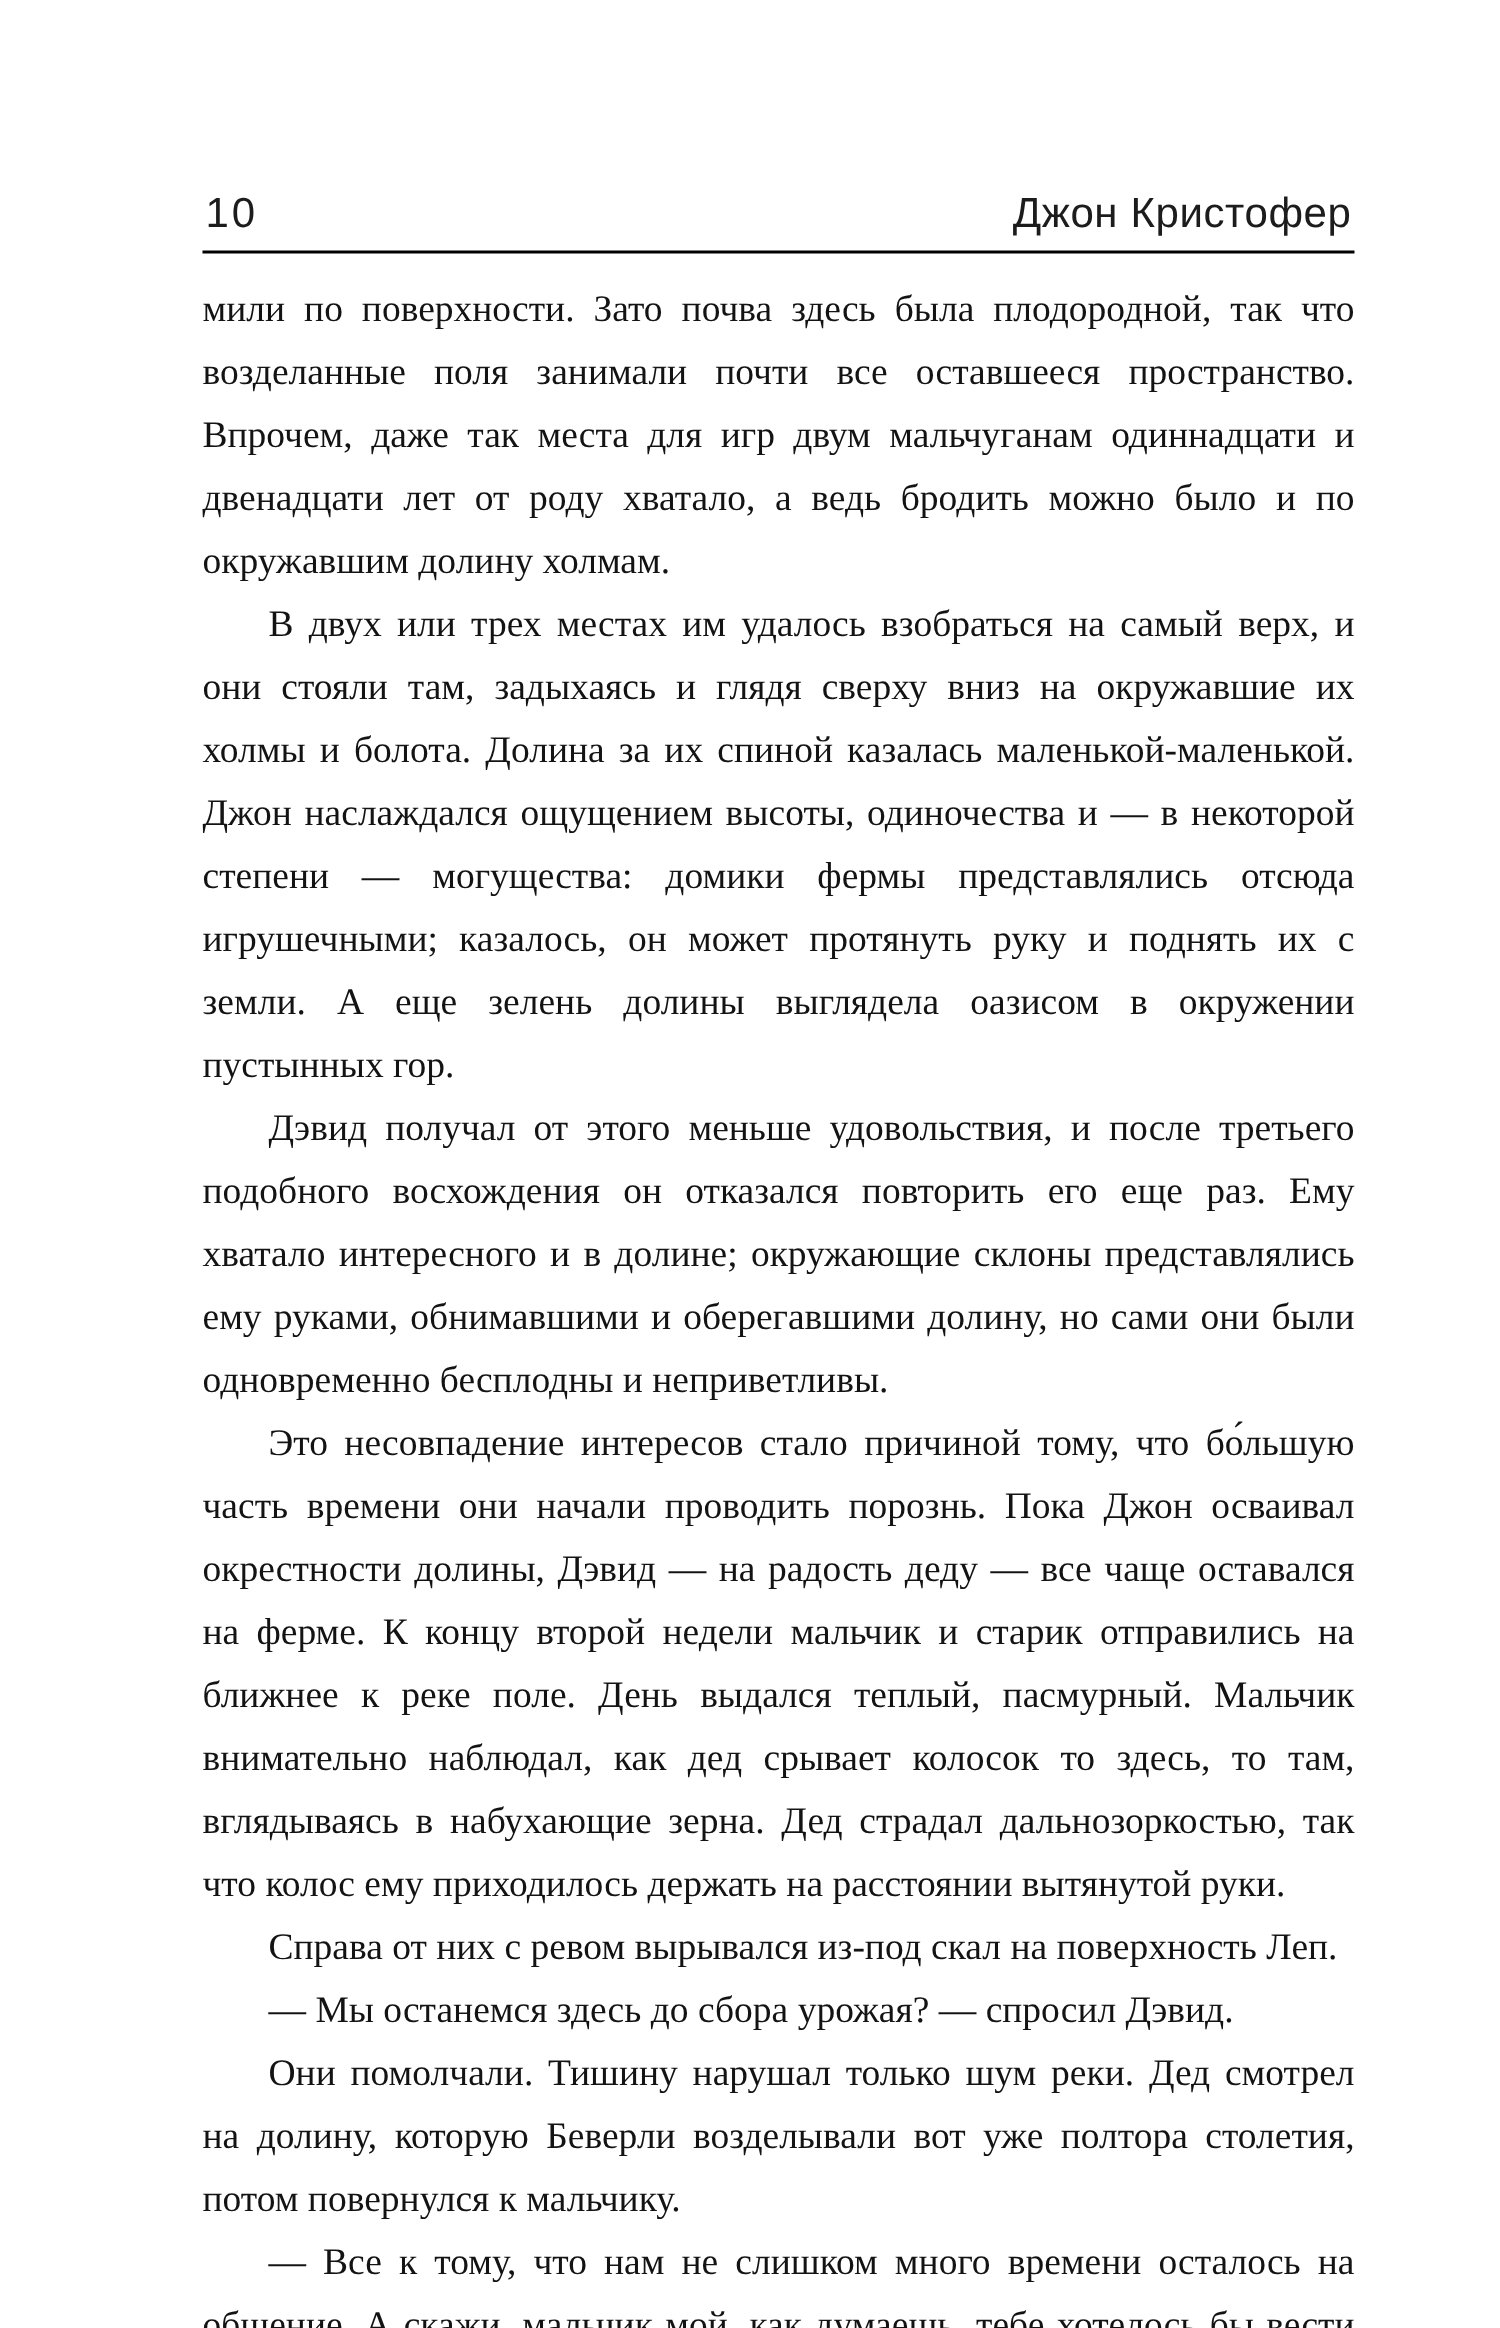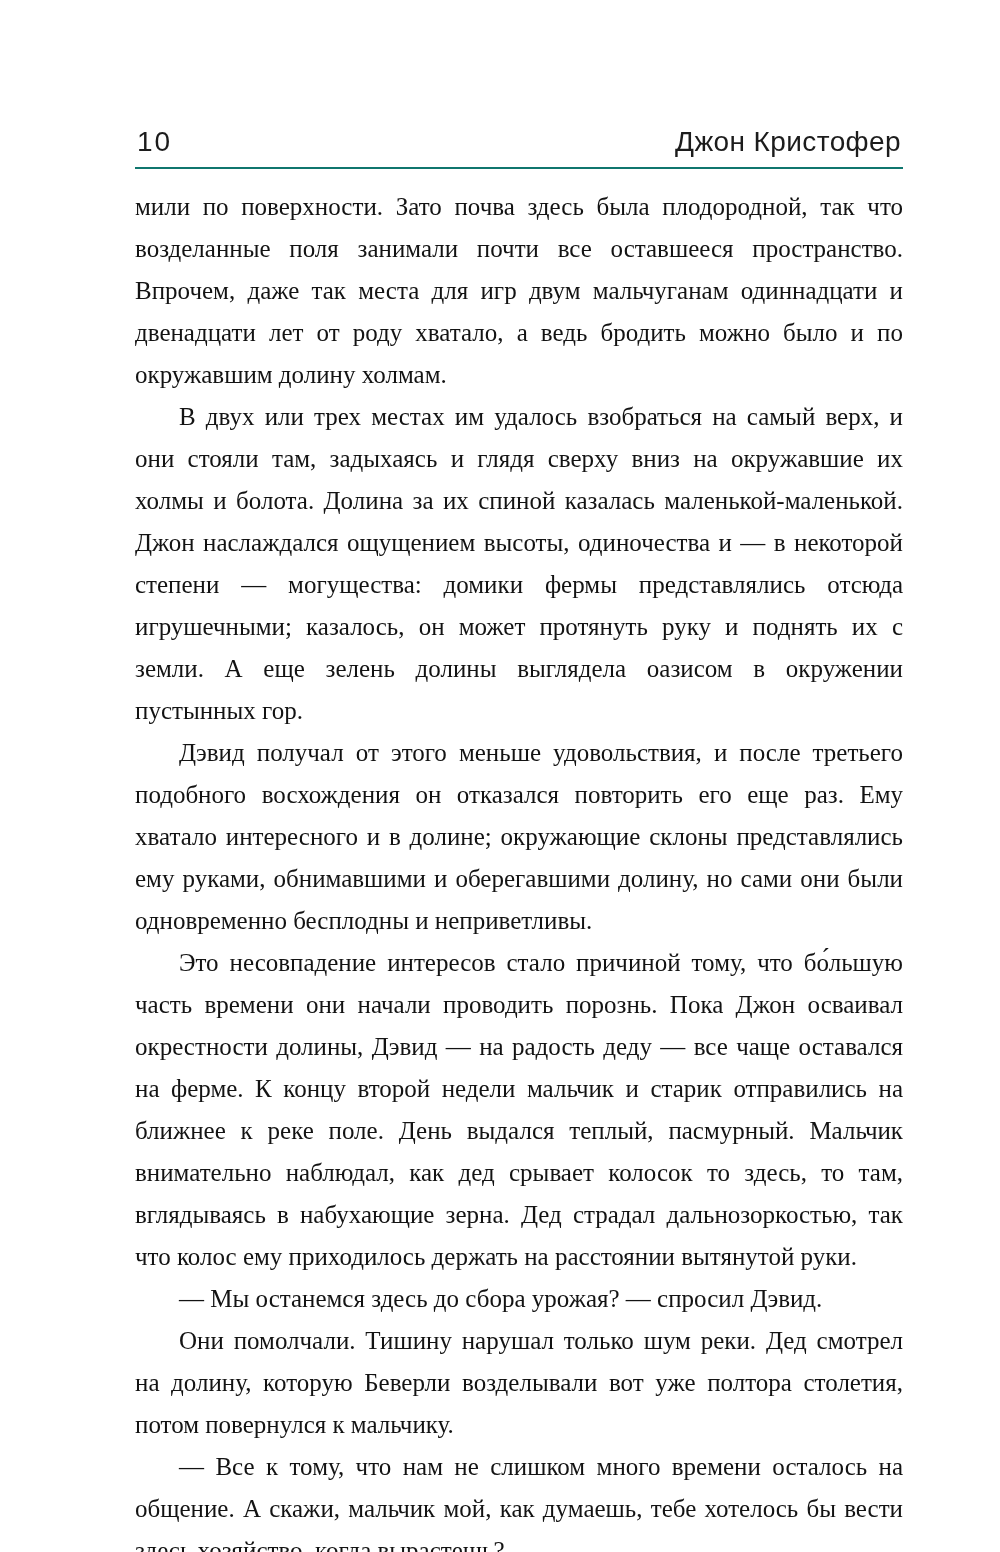--- a/index.html
+++ b/index.html
@@ -24,21 +24,21 @@
   }
   .page-header {
     display: flex;
     justify-content: space-between;
     align-items: baseline;
     font-family: "Liberation Sans", "DejaVu Sans", sans-serif;
     font-size: 28px;
     line-height: 32px;
     color: #1c1c1c;
     padding: 0 2px 9px 2px;
-    border-bottom: 2px solid #0f766e;
+    border-bottom: 2px solid #000000;
   }
   .page-number {
     letter-spacing: 2px;
   }
   .running-head {
     letter-spacing: 0.4px;
     margin-left: 30px;
   }
   .text-body {
     margin-top: 17px;
@@ -61,17 +61,18 @@
 <div class="page">
   <div class="page-header">
     <span class="page-number">10</span>
     <span class="running-head">Джон Кристофер</span>
   </div>
   <div class="text-body">
       <p class="para">мили по поверхности. Зато почва здесь была плодородной, так что возделанные поля занимали почти все оставшееся пространство. Впрочем, даже так места для игр двум мальчуганам одиннадцати и двенадцати лет от роду хватало, а ведь бродить можно было и по окружавшим долину холмам.</p>
       <p class="para indented">В двух или трех местах им удалось взобраться на самый верх, и они стояли там, задыхаясь и глядя сверху вниз на окружавшие их холмы и болота. Долина за их спиной казалась маленькой-маленькой. Джон наслаждался ощущением высоты, одиночества и — в некоторой степени — могущества: домики фермы представлялись отсюда игрушечными; казалось, он может протянуть руку и поднять их с земли. А еще зелень долины выглядела оазисом в окружении пустынных гор.</p>
       <p class="para indented">Дэвид получал от этого меньше удовольствия, и после третьего подобного восхождения он отказался повторить его еще раз. Ему хватало интересного и в долине; окружающие склоны представлялись ему руками, обнимавшими и оберегавшими долину, но сами они были одновременно бесплодны и неприветливы.</p>
       <p class="para indented">Это несовпадение интересов стало причиной тому, что бо́льшую часть времени они начали проводить порознь. Пока Джон осваивал окрестности долины, Дэвид — на радость деду — все чаще оставался на ферме. К концу второй недели мальчик и старик отправились на ближнее к реке поле. День выдался теплый, пасмурный. Мальчик внимательно наблюдал, как дед срывает колосок то здесь, то там, вглядываясь в набухающие зерна. Дед страдал дальнозоркостью, так что колос ему приходилось держать на расстоянии вытянутой руки.</p>
+      <p class="para indented">Справа от них с ревом вырывался из-под скал на поверхность Леп.</p>
       <p class="para indented">— Мы останемся здесь до сбора урожая? — спросил Дэвид.</p>
       <p class="para indented">Они помолчали. Тишину нарушал только шум реки. Дед смотрел на долину, которую Беверли возделывали вот уже полтора столетия, потом повернулся к мальчику.</p>
       <p class="para indented">— Все к тому, что нам не слишком много времени осталось на общение. А скажи, мальчик мой, как думаешь, тебе хотелось бы вести здесь хозяйство, когда вырастешь?</p>
     </div>
 </div>
 
 </body></html>

